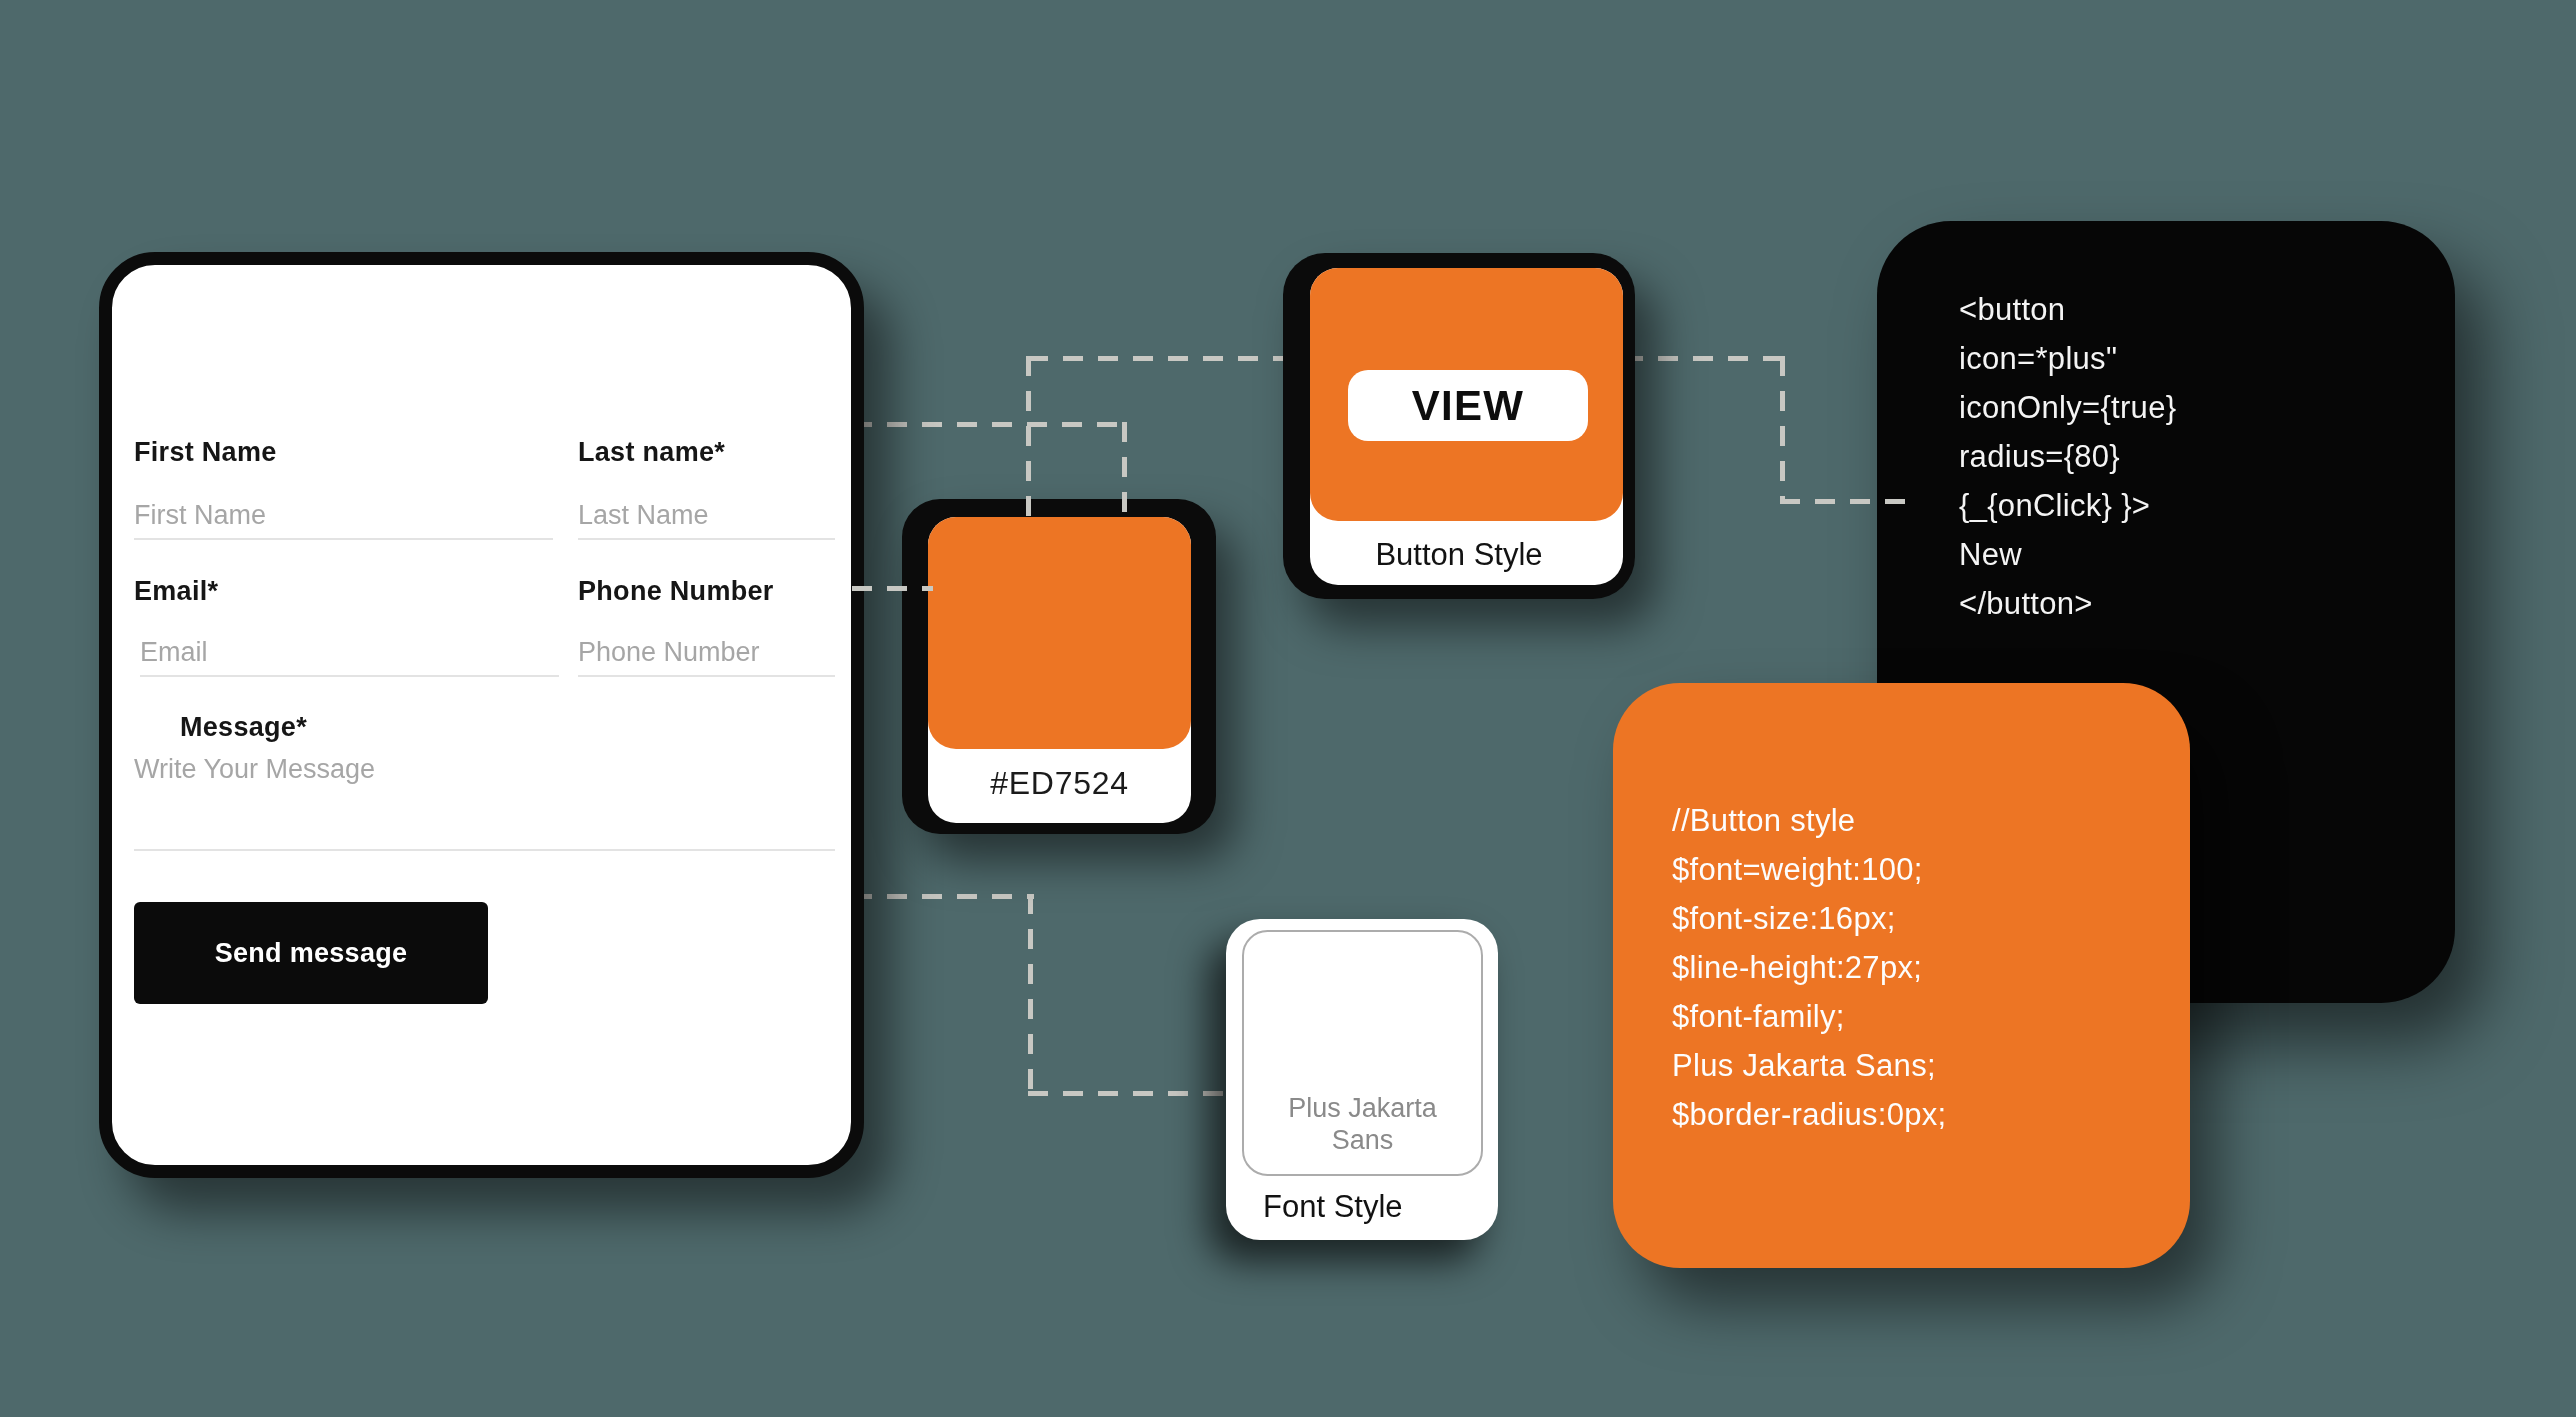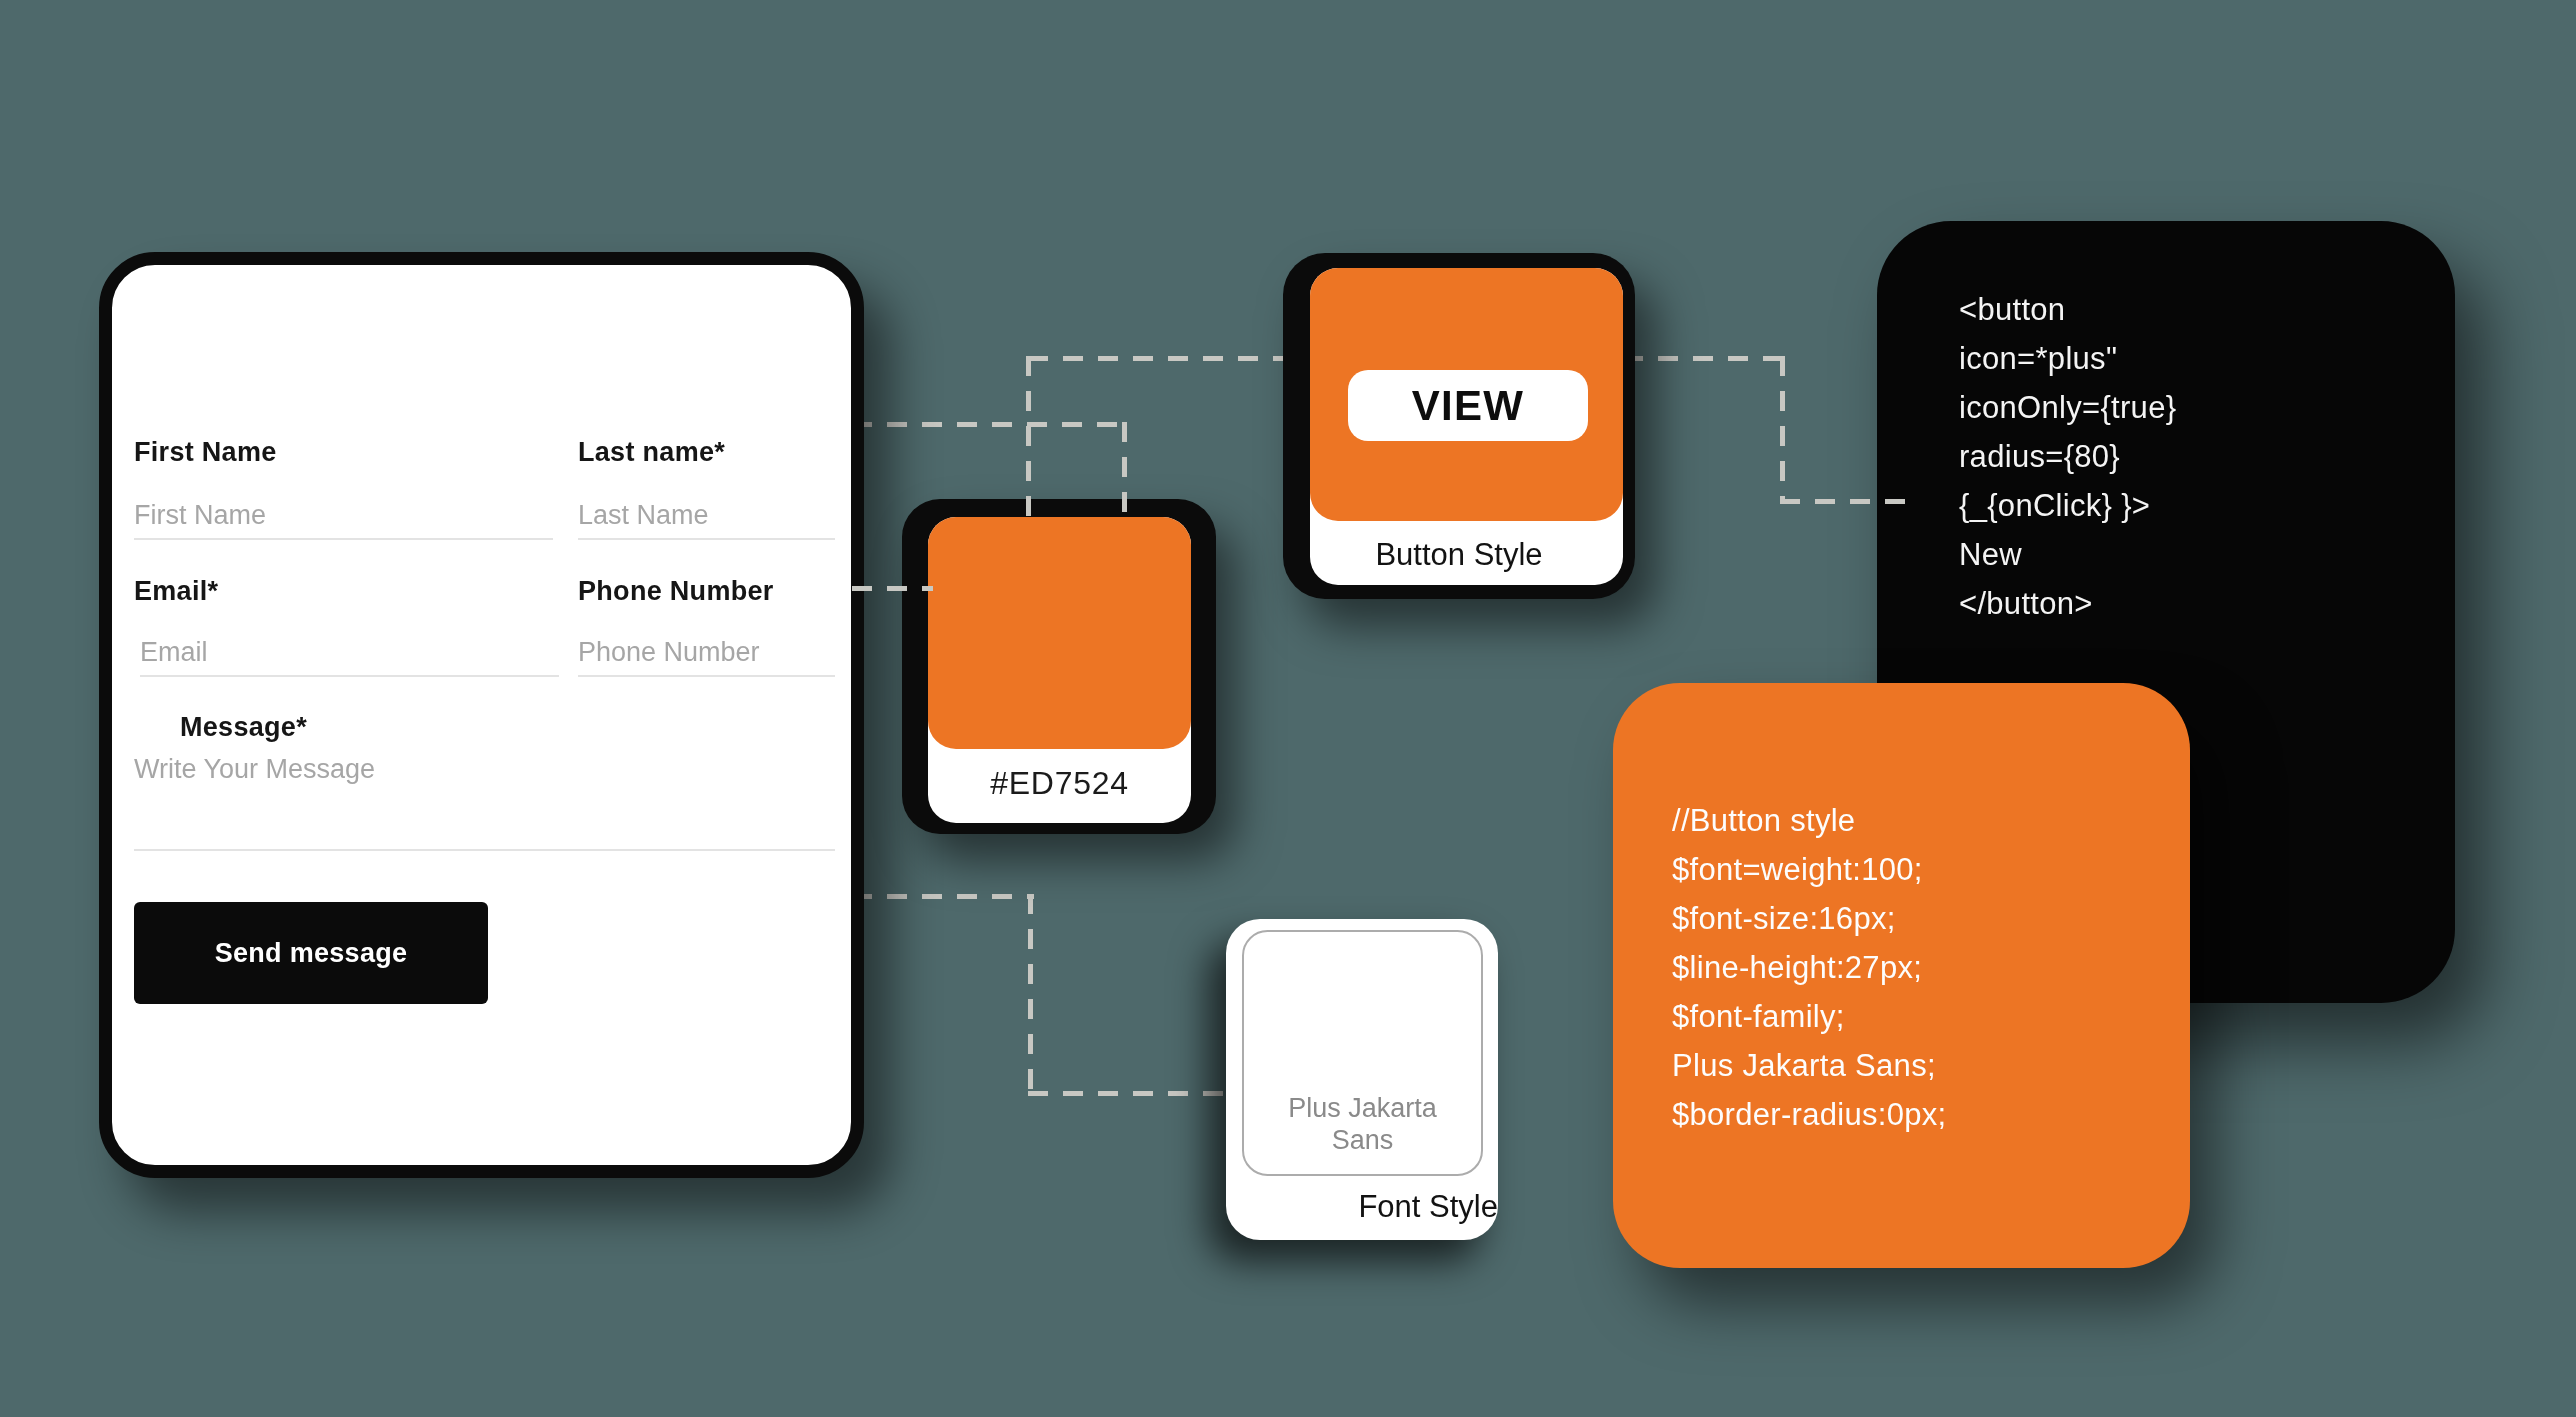--- a/index.html
+++ b/index.html
@@ -65,21 +65,21 @@
   
   .font-card{position:absolute;left:1226px;top:919px;width:272px;height:321px;z-index:5;
     background:#fff;border-radius:34px;box-shadow:-17.4px 21.5px 37px rgba(0,0,0,.65);}
   .font-spec-box{position:absolute;left:1242px;top:930px;width:241px;height:246px;z-index:6;
     border:2px solid #ACACAC;border-radius:25.5px;}
   .font-specimen{position:absolute;left:1242px;top:971px;width:241px;z-index:6;
     text-align:center;font-size:94px;line-height:101px;font-weight:700;color:#0d0d0d;}
   .font-name{position:absolute;left:1242px;top:1092px;width:241px;z-index:6;
     text-align:center;font-size:27px;line-height:32px;color:#8A8A8A;}
   .font-caption{position:absolute;left:1226px;top:1189px;width:272px;z-index:6;
-    text-align:right;font-size:31px;font-weight:500;color:#121212;}
+    text-align:left;font-size:31px;font-weight:500;color:#121212;padding-left:37px;}
 
   
   .code-black{position:absolute;left:1877px;top:221px;width:578px;height:782px;z-index:4;
     background:#060606;border-radius:74px;box-shadow:30px 40px 67px rgba(0,0,0,.55);}
   .code-black-text{position:absolute;left:1959px;top:285px;z-index:4;color:#F4F4F4;
     font-size:31px;line-height:49px;font-weight:400;letter-spacing:0.3px;white-space:pre;}
   .code-orange{position:absolute;left:1613px;top:683px;width:577px;height:585px;z-index:5;
     background:var(--orange);border-radius:67px;box-shadow:27px 37px 60px rgba(0,0,0,.5);}
   .code-orange-text{position:absolute;left:1672px;top:796px;z-index:5;color:#FDFDFD;
     font-size:31px;line-height:49px;font-weight:400;letter-spacing:0.3px;white-space:pre;}

